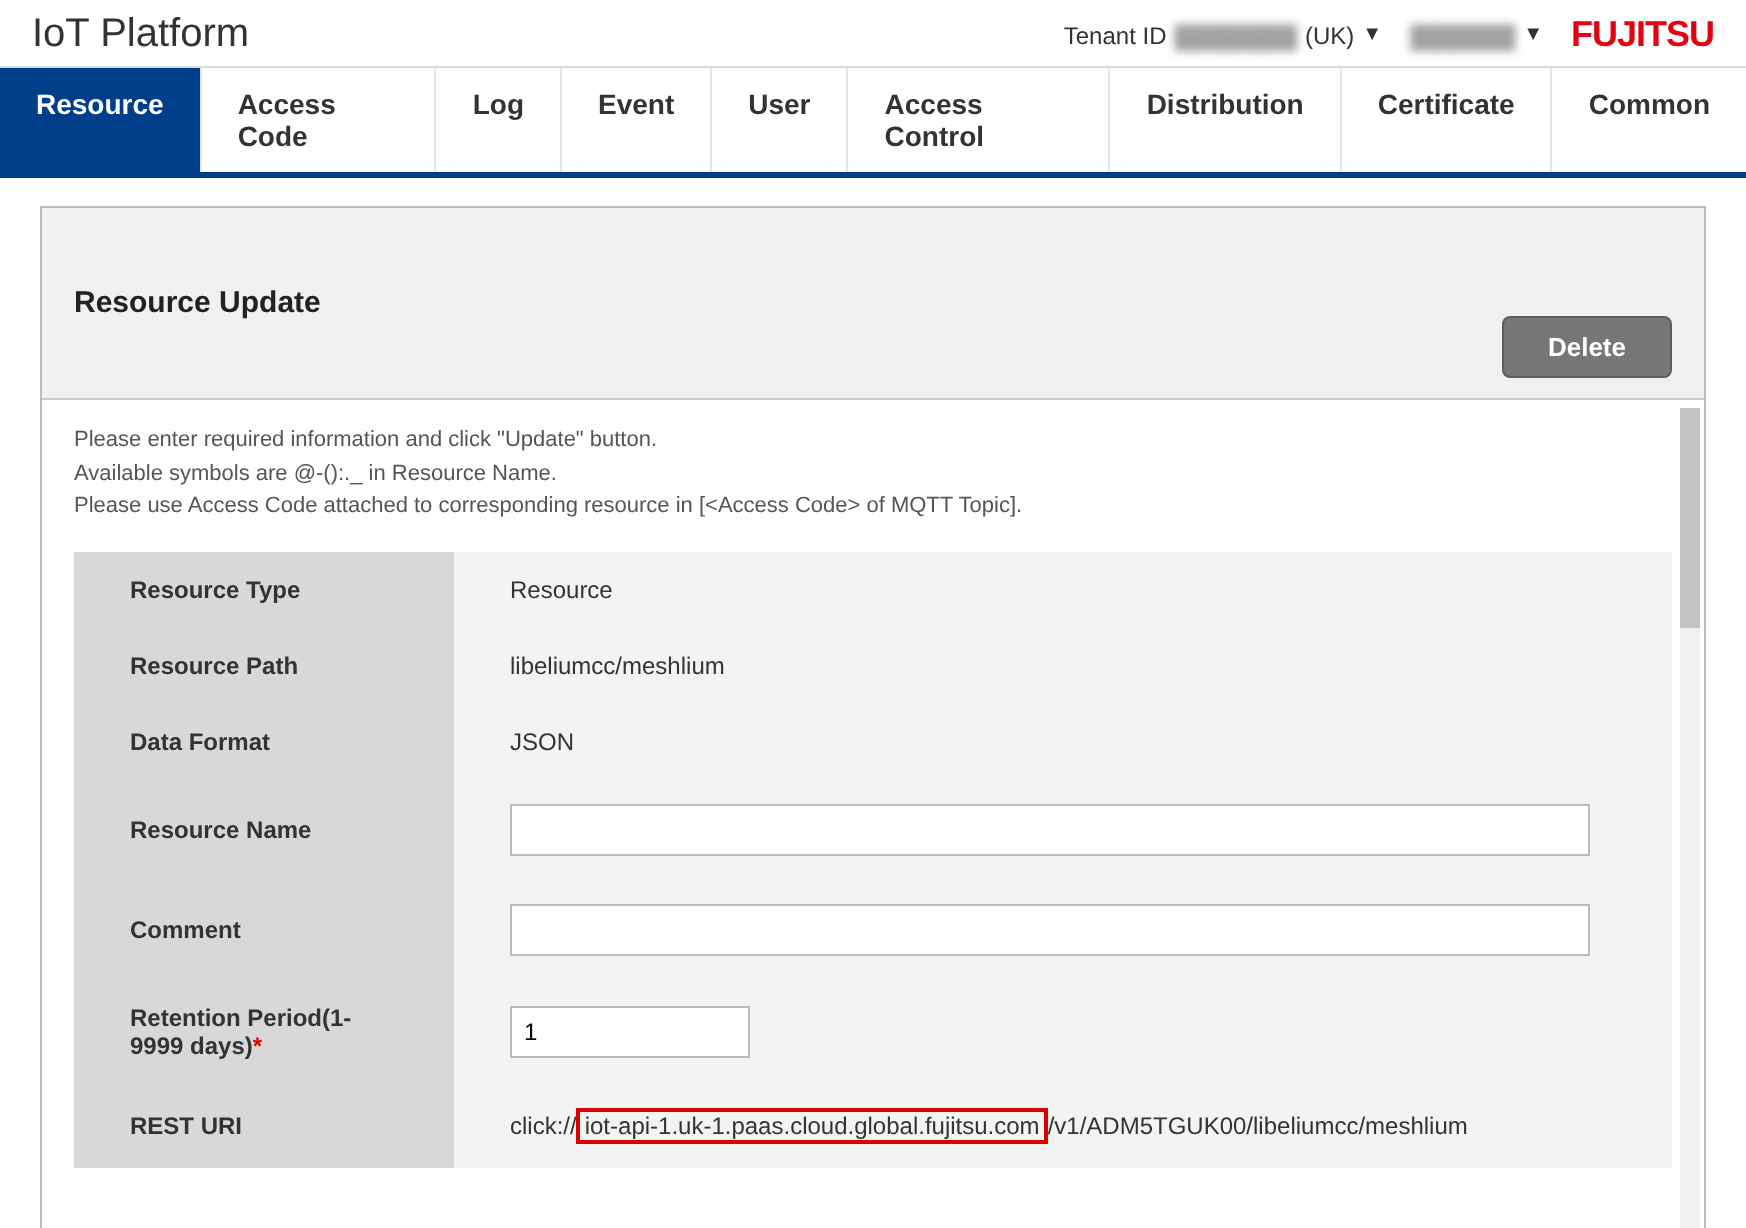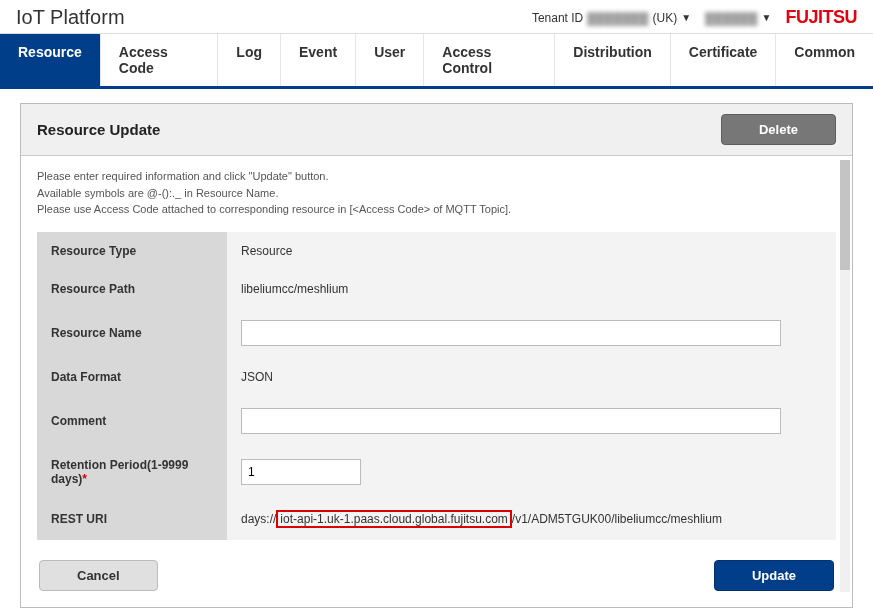--- a/index.html
+++ b/index.html
@@ -11,28 +11,28 @@
 .blur { filter: blur(2px); color: #888; }
 .fujitsu { color: #e60012; font-weight: bold; font-size: 18px; letter-spacing: -0.5px; font-family: Arial; }
 .tabs { display: flex; border-bottom: 3px solid #003e8a; }
 .tab { padding: 10px 18px; font-size: 14px; font-weight: bold; color: #333; cursor: pointer; border-right: 1px solid #e5e5e5; }
 .tab.active { background: #003e8a; color: #fff; }
 .tab:last-child { border-right: none; }
 .content { padding: 14px 20px 20px 20px; }
 .panel { border: 1px solid #bbb; background: #fff; }
 .panel-header { display: flex; justify-content: space-between; align-items: center; padding: 10px 16px; background: #f0f0f0; border-bottom: 1px solid #ccc; }
 .panel-title { font-size: 15px; font-weight: bold; color: #222; }
-.btn { padding: 7px 37px; border-radius: 4px; font-weight: bold; font-size: 13px; cursor: pointer; border: 1px solid #999; }
+.btn { padding: 7px 22px; border-radius: 4px; font-weight: bold; font-size: 13px; cursor: pointer; border: 1px solid #999; margin-top: 44px; }
 .btn-dark { background: #777; color: #fff; border: 1px solid #5e5e5e; }
 .btn-primary { background: #003e8a; color: #fff; border: 1px solid #00316e; }
 .btn-light { background: #e0e0e0; color: #333; border: 1px solid #bbb; }
 .panel-body { padding: 12px 16px 16px 16px; position: relative; }
 .instructions { font-size: 11px; color: #555; line-height: 1.5; margin-bottom: 14px; }
 .form-table { width: 100%; border-collapse: collapse; }
-.form-table td { padding: 12px 14px; border: none; vertical-align: middle; }
+.form-table td { padding: 12px 28px; border: none; vertical-align: middle; }
 .form-table tr { }
 .label-cell { width: 190px; background: #d8d8d8; font-weight: 600; font-size: 12px; color: #333; border-bottom: 2px solid #fff; }
 .value-cell { background: #f3f3f3; font-size: 12px; color: #333; border-bottom: 2px solid #fff; }
 .req { color: #d00; }
 input[type=text] { padding: 5px 6px; border: 1px solid #bbb; font-size: 12px; background: #fff; }
 .wide-input { width: 540px; }
 .short-input { width: 120px; }
 .highlight-box { border: 2px solid #d00; padding: 0 2px; display: inline-block; }
 .footer-buttons { display: flex; justify-content: space-between; margin-top: 20px; padding: 0 2px; }
 .scrollbar { position: absolute; right: 2px; top: 4px; width: 10px; height: 96%; background: #f0f0f0; border-radius: 0; }
@@ -91,47 +91,47 @@
         <tbody>
             <tr>
           <td class="label-cell">Resource Type</td>
           <td class="value-cell">Resource</td>
         </tr>
         <tr>
           <td class="label-cell">Resource Path</td>
           <td class="value-cell">libeliumcc/meshlium</td>
         </tr>
         <tr>
+          <td class="label-cell">Data Format</td>
+          <td class="value-cell">JSON</td>
+        </tr>
+        <tr>
           <td class="label-cell">Resource Name</td>
           <td class="value-cell">
             <input type="text" class="wide-input" value="" style="">
           </td>
-        </tr>
-        <tr>
-          <td class="label-cell">Data Format</td>
-          <td class="value-cell">JSON</td>
         </tr>
         <tr>
           <td class="label-cell">Comment</td>
           <td class="value-cell">
             <input type="text" class="wide-input" value="" style="">
           </td>
         </tr>
         <tr>
           <td class="label-cell">
             <span>Retention Period(1-9999 days)</span><span class="req">*</span>
           </td>
           <td class="value-cell">
             <input type="text" class="short-input" value="1" style="">
           </td>
         </tr>
         <tr>
           <td class="label-cell">REST URI</td>
           <td class="value-cell">
-            <span>days://</span><span class="highlight-box">iot-api-1.uk-1.paas.cloud.global.fujitsu.com</span><span>/v1/ADM5TGUK00/libeliumcc/meshlium</span>
+            <span>click://</span><span class="highlight-box">iot-api-1.uk-1.paas.cloud.global.fujitsu.com</span><span>/v1/ADM5TGUK00/libeliumcc/meshlium</span>
           </td>
         </tr>
       </tbody>
         </table>
 
       <div class="footer-buttons">
         <button class="btn btn-light">Cancel</button>
         <button class="btn btn-primary">Update</button>
       </div>
     </div>

